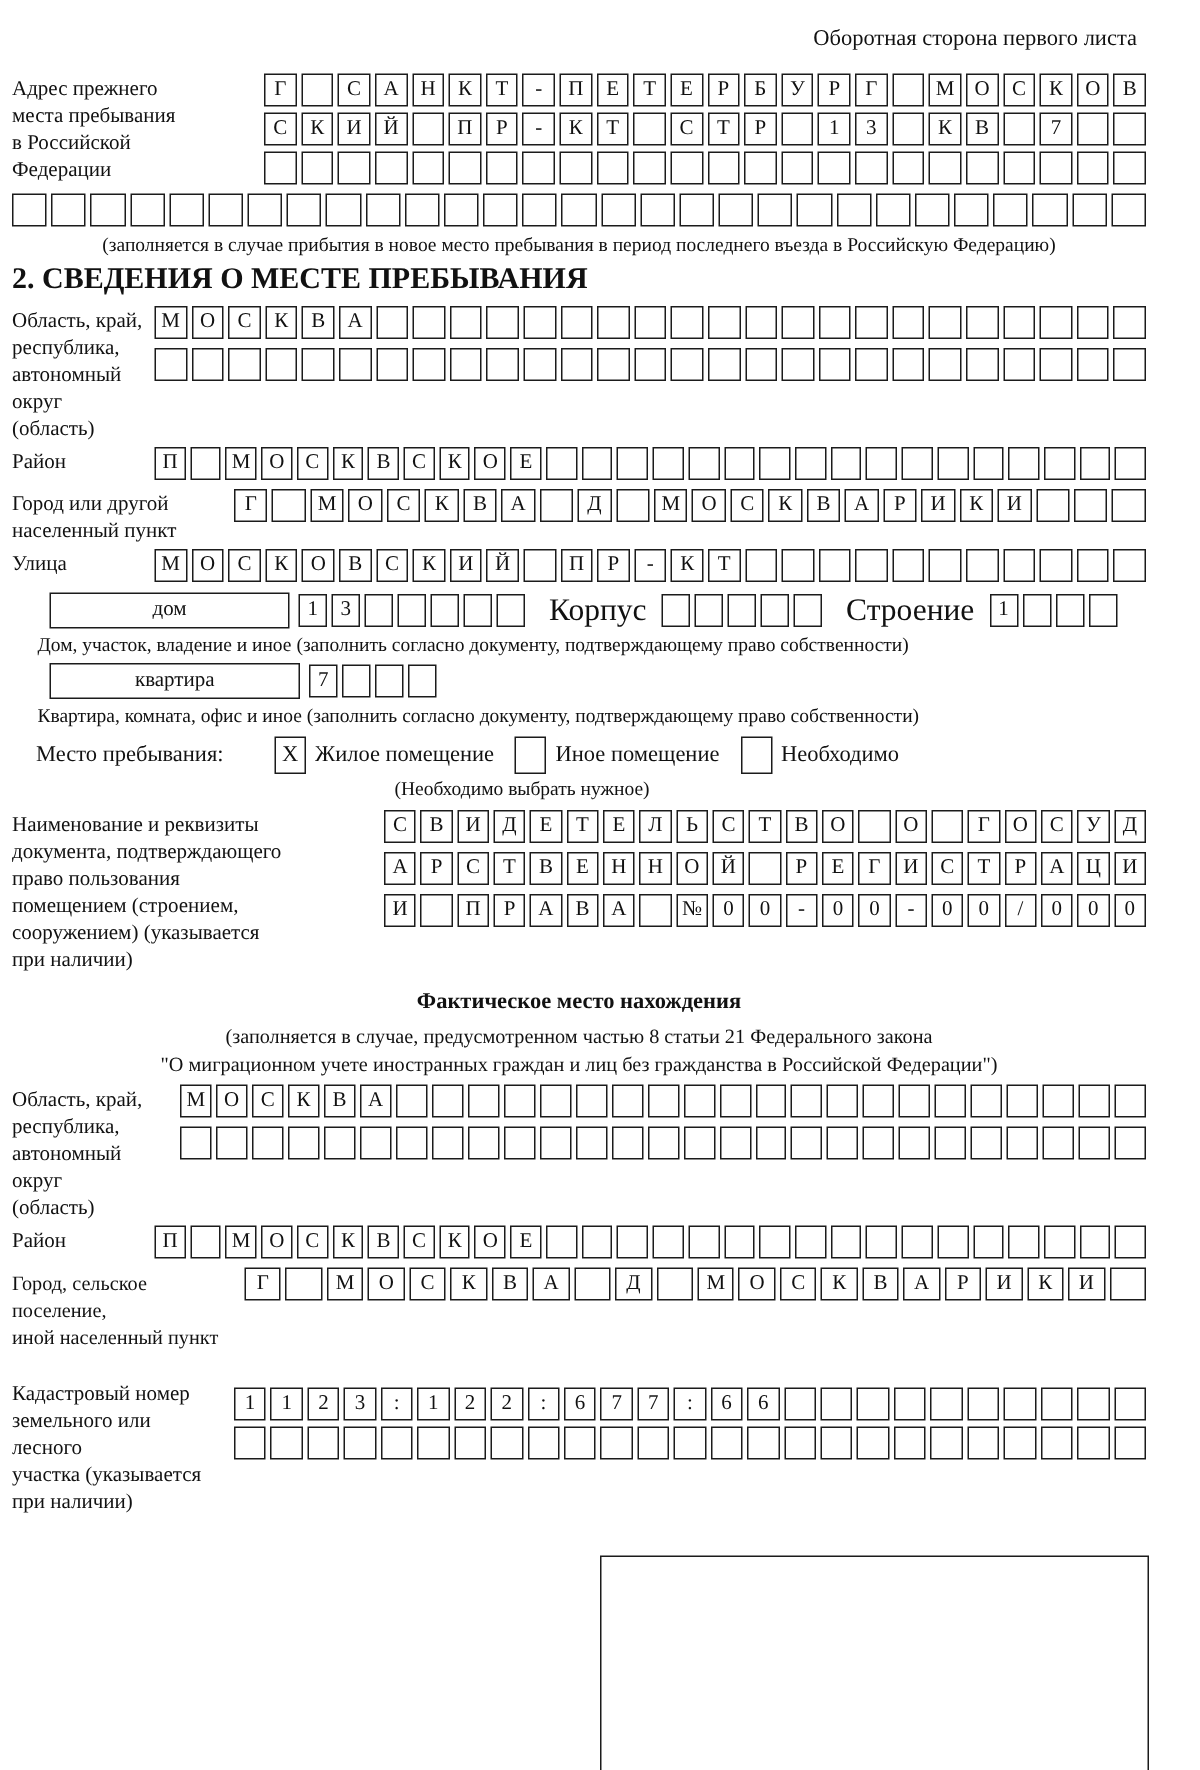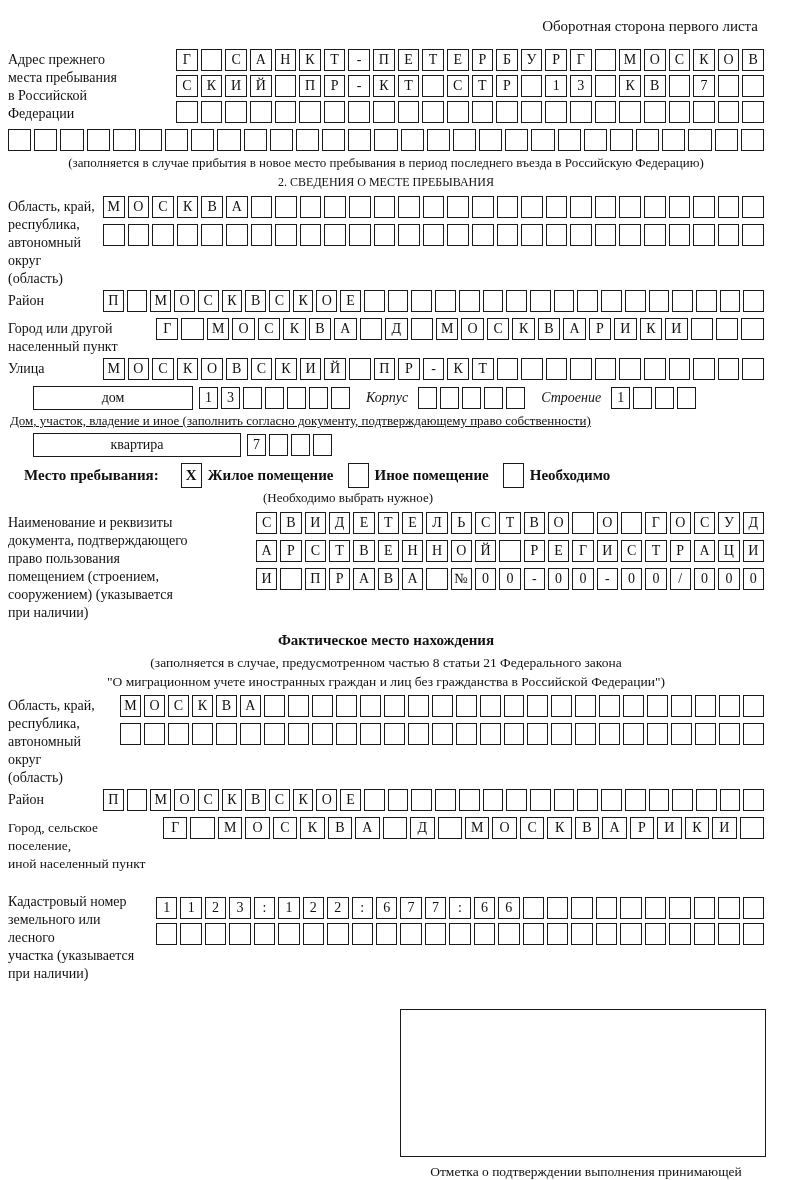--- a/index.html
+++ b/index.html
@@ -17,35 +17,35 @@
   .box {
     flex: 1 1 0; min-width: 0; height: 22px;
     border: 1.6px solid #1b1b1b; background: #fff;
     display: flex; align-items: center; justify-content: center;
     font-size: 14px; font-family: "Liberation Serif", serif;
   }
   .box-row.fixed { flex: 0 0 auto; }
   .box-row.fixed .box { flex: 0 0 19px; }
 
   .caption { font-size: 13px; text-align: center; margin: 1px 0 4px 0; }
-  .caption-left { font-size: 13px; margin: 0 0 4px 2px; text-decoration: underline; }
-
-  .sec-title { text-align: center; font-weight: normal; font-size: 12px; margin: 4px 0 6px 0; }
+  .caption-left { font-size: 13px; margin: 0 0 4px 17px; }
+
+  .sec-title { text-align: left; font-weight: bold; font-size: 20px; margin: 4px 0 6px 0; }
   .sub-title { text-align: center; font-weight: bold; font-size: 15px; margin: 10px 0 4px 0; }
 
   .house-row { display: flex; align-items: center; margin: 2px 0 3px 25px; gap: 6px; }
   .type-box {
     height: 24px; border: 1.6px solid #1b1b1b; display: inline-flex;
     align-items: center; justify-content: center; font-size: 14px;
   }
   .type-box.house { width: 160px; }
-  .type-box.apt { width: 208px; font-family: Liberation Serif, serif; }
-  .inline-label { font-size: 14px; margin: 0 4px 0 10px; white-space: nowrap; font-style: italic; }
-
-  .check-row { display: flex; align-items: center; margin: 6px 0 2px 16px; gap: 8px; font-weight: bold; }
+  .type-box.apt { width: 167px; font-family: Liberation Serif, serif; }
+  .inline-label { font-size: 21px; margin: 0 4px 0 10px; white-space: nowrap; }
+
+  .check-row { display: flex; align-items: center; margin: 6px 0 2px 16px; gap: 20px; }
   .check-label { font-size: 15px; }
   .checkbox {
     width: 21px; height: 25px; border: 1.6px solid #1b1b1b;
     display: inline-flex; align-items: center; justify-content: center;
     font-size: 15px; margin: 0 6px 0 14px;
   }
   .check-opt { display: flex; align-items: center; }
   .check-note { font-size: 13px; text-align: center; width: 360px; margin: 0 0 6px 160px; }
 
   .notes-center { font-size: 13.5px; text-align: center; line-height: 19px; margin-bottom: 4px; white-space: pre-line; }
@@ -384,20 +384,21 @@
 
   <div class="house-row">
     <span class="type-box apt">квартира</span>
     <span class="box-row fixed" style="margin-bottom:0;">
         <span class="box">7</span>
         <span class="box"></span>
         <span class="box"></span>
         <span class="box"></span>
       </span>
   </div>
+  <div class="caption-left">Квартира, комната, офис и иное (заполнить согласно документу, подтверждающему право собственности)</div>
 
   <div class="check-row">
     <span class="check-label">Место пребывания:</span>
     <span id="stay-options" style="display: inline-flex; align-items: center;">
         <span class="check-opt">
           <span class="checkbox">X</span>
           <span class="check-label">Жилое помещение</span>
         </span>
         <span class="check-opt">
           <span class="checkbox"></span>

